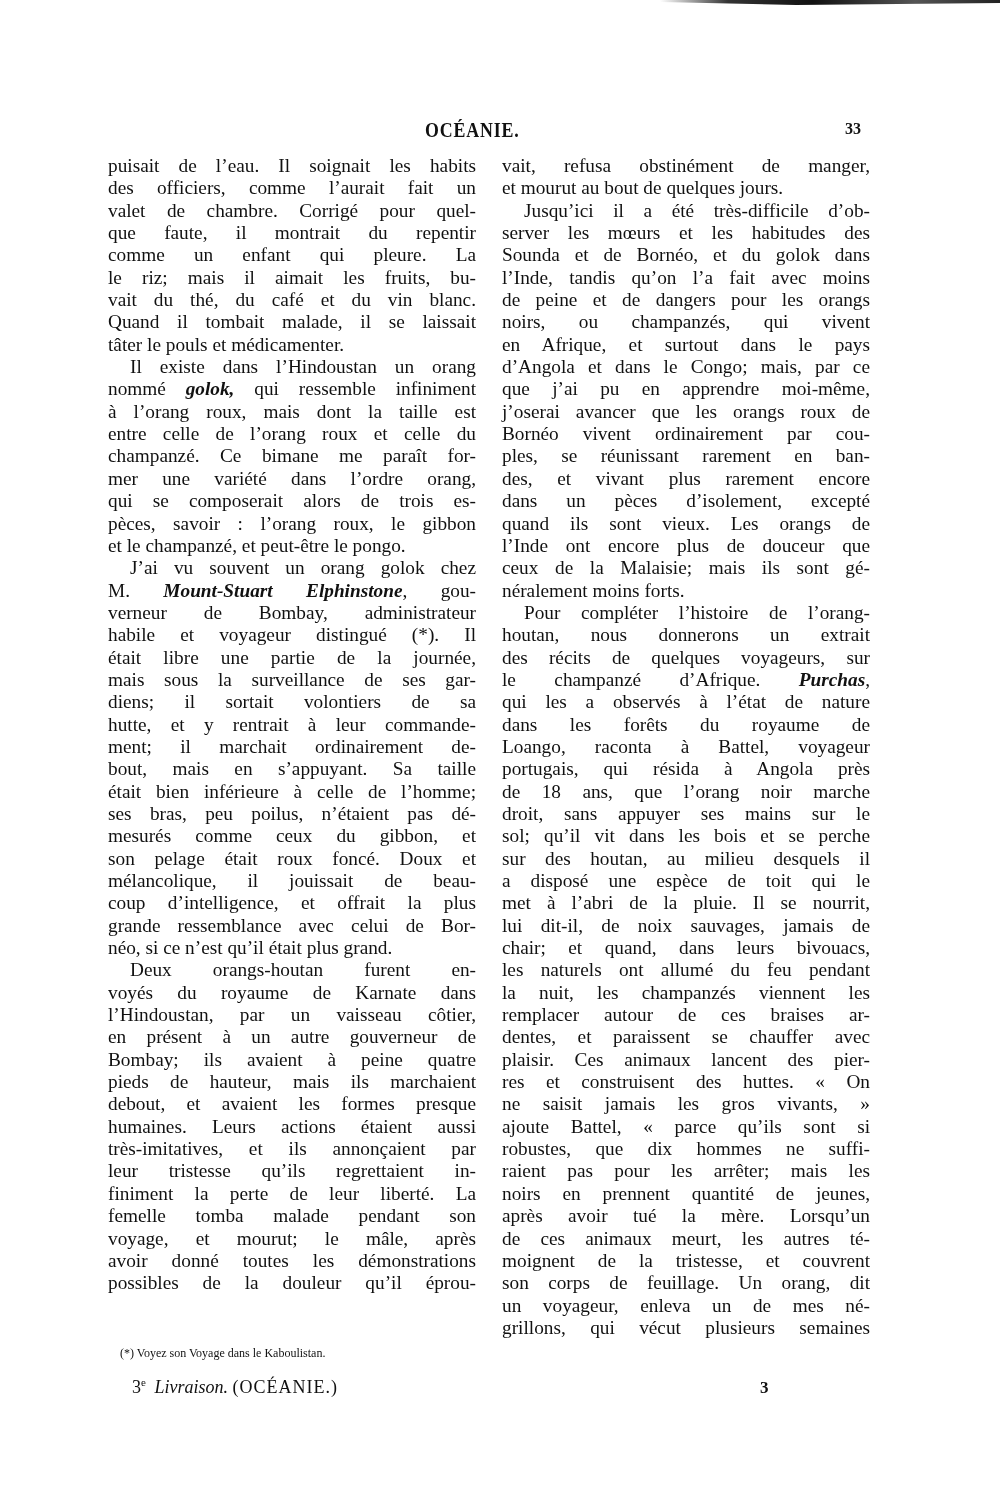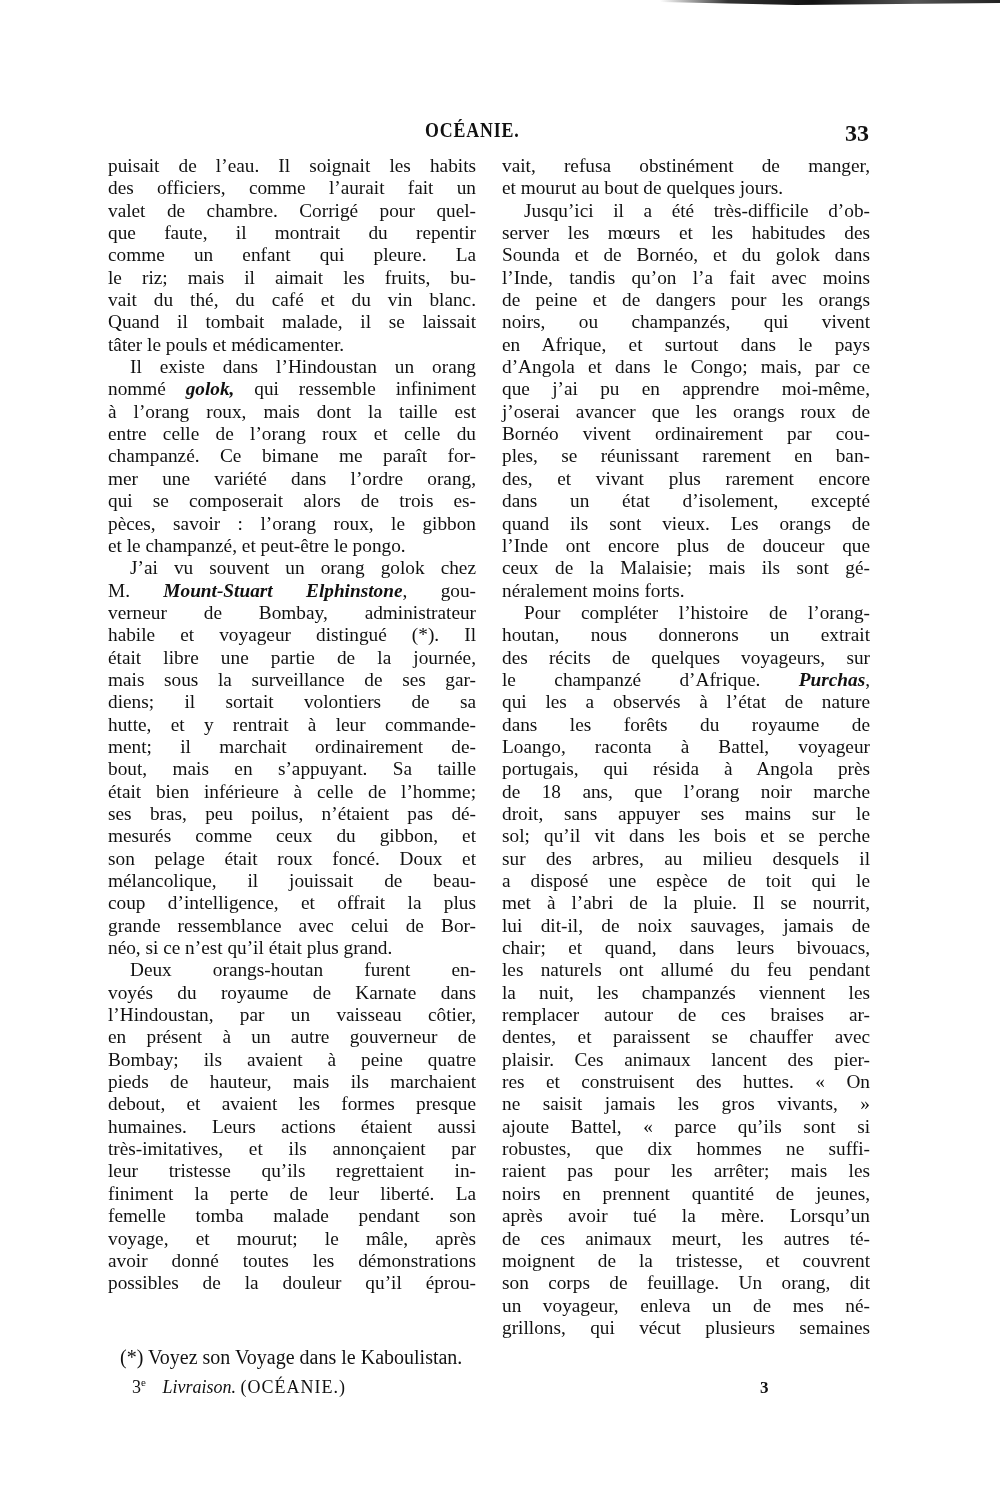--- a/index.html
+++ b/index.html
@@ -4,33 +4,33 @@
 <style>
   html, body { margin: 0; padding: 0; background: #ffffff; }
   body { width: 1000px; height: 1511px; position: relative; overflow: hidden;
          font-family: "Liberation Serif", "DejaVu Serif", serif; color: #111; }
   .scan-mark { position: absolute; top: 0; left: 660px; width: 340px; height: 5px;
                background: linear-gradient(90deg, rgba(0,0,0,0) 0%, #333 20%, #111 45%, #555 75%, #222 100%);
                clip-path: polygon(0 0, 100% 0, 100% 60%, 40% 100%, 0 40%); }
   .running-head { position: absolute; top: 118px; left: 0; width: 848px; height: 30px; }
   .running-title { position: absolute; left: 425px; top: 0; font-size: 21px; letter-spacing: 1px;
                    font-weight: bold; transform: scaleX(0.85); transform-origin: left; }
-  .page-number { position: absolute; left: 845px; top: 2px; font-size: 24px; font-weight: bold; }
+  .page-number { position: absolute; left: 845px; top: 2px; font-size: 16px; font-weight: bold; }
   .column { position: absolute; top: 155px; width: 368px; font-size: 19.3px; line-height: 22.35px;
             text-align: justify; }
   .col-left { left: 108px; }
   .col-right { left: 502px; }
   .line { display: block; text-align: justify; text-align-last: justify; white-space: nowrap; height: 22.35px; }
   .line.last { text-align-last: left; }
   .line.indent { padding-left: 22px; }
-  .footnote { position: absolute; top: 1346px; left: 120px; font-size: 20px; }
+  .footnote { position: absolute; top: 1346px; left: 120px; font-size: 12px; }
   .livraison { position: absolute; top: 1376px; left: 132px; font-size: 18px; }
   .livraison .num { font-weight: normal; }
   .livraison .sup { font-size: 11px; vertical-align: super; }
-  .livraison .it { font-style: italic; margin-left: 12px; }
+  .livraison .it { font-style: italic; margin-left: 4px; }
   .livraison .sc { margin-left: 0; letter-spacing: 1px; }
   .signature { position: absolute; top: 1378px; left: 760px; font-size: 17px; font-weight: bold; }
   i { font-style: italic; font-weight: bold; }
 </style>
 </head>
 <body>
 
 <div class="scan-mark"></div>
 
 <div class="running-head">
@@ -100,37 +100,37 @@
     <span class="line">l’Inde, tandis qu’on l’a fait avec moins</span>
     <span class="line">de peine et de dangers pour les orangs</span>
     <span class="line">noirs, ou champanzés, qui vivent</span>
     <span class="line">en Afrique, et surtout dans le pays</span>
     <span class="line">d’Angola et dans le Congo; mais, par ce</span>
     <span class="line">que j’ai pu en apprendre moi-même,</span>
     <span class="line">j’oserai avancer que les orangs roux de</span>
     <span class="line">Bornéo vivent ordinairement par cou-</span>
     <span class="line">ples, se réunissant rarement en ban-</span>
     <span class="line">des, et vivant plus rarement encore</span>
-    <span class="line">dans un état d’isolement, excepté</span>
+    <span class="line">dans un pèces d’isolement, excepté</span>
     <span class="line">quand ils sont vieux. Les orangs de</span>
     <span class="line">l’Inde ont encore plus de douceur que</span>
     <span class="line">ceux de la Malaisie; mais ils sont gé-</span>
     <span class="line last">néralement moins forts.</span>
     <span class="line indent">Pour compléter l’histoire de l’orang-</span>
     <span class="line">houtan, nous donnerons un extrait</span>
     <span class="line">des récits de quelques voyageurs, sur</span>
     <span class="line"><span>le champanzé d’Afrique. </span><i>Purchas</i><span>,</span></span>
     <span class="line">qui les a observés à l’état de nature</span>
     <span class="line">dans les forêts du royaume de</span>
     <span class="line">Loango, raconta à Battel, voyageur</span>
     <span class="line">portugais, qui résida à Angola près</span>
     <span class="line">de 18 ans, que l’orang noir marche</span>
     <span class="line">droit, sans appuyer ses mains sur le</span>
     <span class="line">sol; qu’il vit dans les bois et se perche</span>
-    <span class="line">sur des arbres, au milieu desquels il</span>
+    <span class="line">sur des houtan, au milieu desquels il</span>
     <span class="line">a disposé une espèce de toit qui le</span>
     <span class="line">met à l’abri de la pluie. Il se nourrit,</span>
     <span class="line">lui dit-il, de noix sauvages, jamais de</span>
     <span class="line">chair; et quand, dans leurs bivouacs,</span>
     <span class="line">les naturels ont allumé du feu pendant</span>
     <span class="line">la nuit, les champanzés viennent les</span>
     <span class="line">remplacer autour de ces braises ar-</span>
     <span class="line">dentes, et paraissent se chauffer avec</span>
     <span class="line">plaisir. Ces animaux lancent des pier-</span>
     <span class="line">res et construisent des huttes. « On</span>

